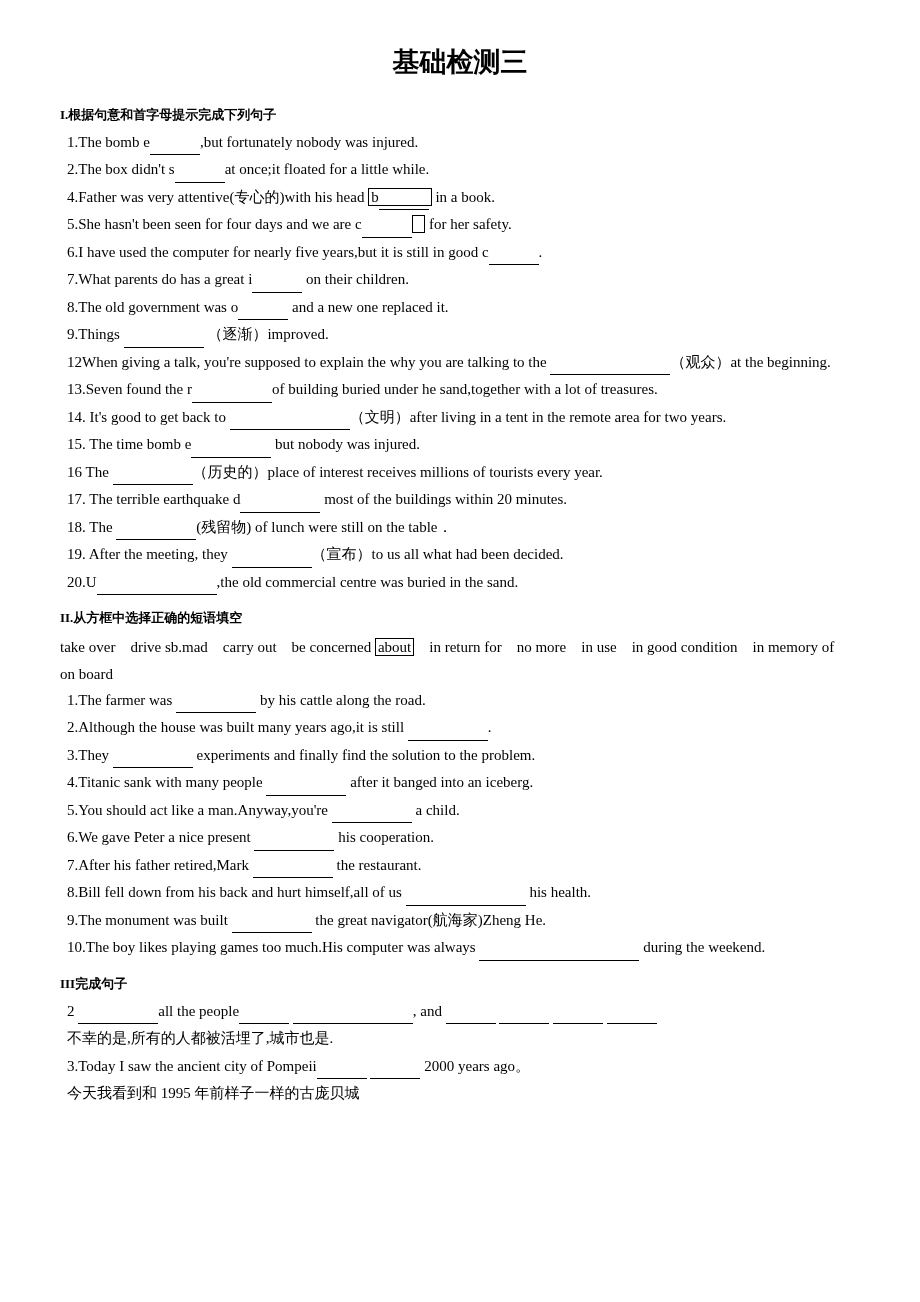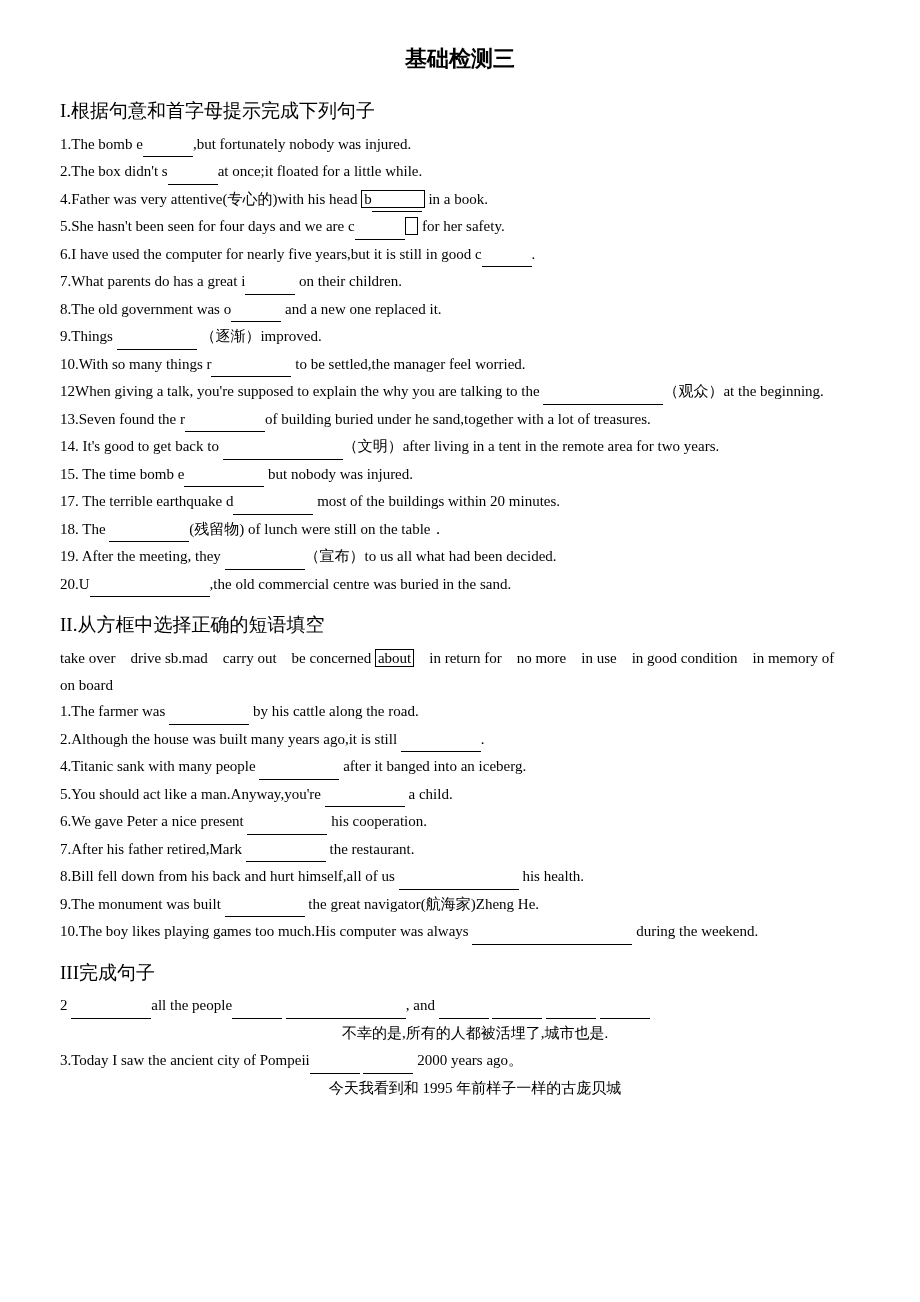--- a/index.html
+++ b/index.html
@@ -12,28 +12,28 @@
       font-family: "SimSun", "宋体", serif;
       font-size: 15px;
       color: #000;
       padding: 40px 60px;
       max-width: 920px;
       margin: 0 auto;
       line-height: 1.7;
     }
     h1.title {
       text-align: center;
-      font-size: 22px;
+      font-size: 27px;
       font-weight: bold;
       margin-bottom: 18px;
       font-family: "SimHei", "黑体", sans-serif;
     }
     .section-title {
-      font-weight: normal;
-      font-size: 19px;
+      font-weight: bold;
+      font-size: 13px;
       margin-top: 12px;
       margin-bottom: 4px;
     }
     .blank {
       display: inline-block;
       border-bottom: 1px solid #000;
       min-width: 80px;
       height: 1em;
       vertical-align: bottom;
     }
@@ -42,27 +42,27 @@
     }
     .blank-long {
       min-width: 120px;
     }
     .blank-xlong {
       min-width: 160px;
     }
     p.item {
       margin-bottom: 2px;
       text-indent: 0;
+      margin-left: 7px;
     }
     .options-line {
       line-height: 1.8;
     }
     .indent {
       margin-left: 2em;
-      text-align: center;
     }
     .bordered {
       border: 1px solid #000;
       padding: 0 2px;
     }
   </style>
 </head>
 <body>
 
 <h1 class="title">基础检测三</h1>
@@ -88,33 +88,33 @@
   <p class="item">
     7.What parents do has a great i<span class="blank blank-short"></span> on their children.
   </p>
   <p class="item">
     8.The old government was o<span class="blank blank-short"></span> and a new one replaced it.
   </p>
   <p class="item">
     9.Things <span class="blank"></span> （逐渐）improved.
   </p>
   <p class="item">
-    10.With so many things r<span class="blank"></span> to be settled,the manager feel worried.
-  </p>
-  <p class="item">
     12When giving a talk, you're supposed to explain the why you are talking to the <span class="blank blank-long"></span>（观众）at the beginning.
   </p>
   <p class="item">
     13.Seven found the r<span class="blank"></span>of building buried under he sand,together with a lot of treasures.
   </p>
   <p class="item">
     14. It's good to get back to <span class="blank blank-long"></span>（文明）after living in a tent in the remote area for two years.
   </p>
   <p class="item">
     15. The time bomb e<span class="blank"></span> but nobody was injured.
+  </p>
+  <p class="item">
+    16 The <span class="blank"></span>（历史的）place of interest receives millions of tourists every year.
   </p>
   <p class="item">
     17. The terrible earthquake d<span class="blank"></span> most of the buildings within 20 minutes.
   </p>
   <p class="item">
     18. The <span class="blank"></span>(残留物) of lunch were still on the table．
   </p>
   <p class="item">
     19. After the meeting, they <span class="blank"></span>（宣布）to us all what had been decided.
   </p>
@@ -126,20 +126,23 @@
 <div style="margin-top:10px;">
   <p class="section-title">II.从方框中选择正确的短语填空</p>
   <p class="options-line">
     take over &nbsp;&nbsp; drive sb.mad &nbsp;&nbsp; carry out &nbsp;&nbsp; be concerned <span class="bordered">about</span> &nbsp;&nbsp; in return for &nbsp;&nbsp; no more &nbsp;&nbsp; in use &nbsp;&nbsp; in good condition &nbsp;&nbsp; in memory of &nbsp;&nbsp; on board
   </p>
   <p class="item">
     1.The farmer was <span class="blank"></span> by his cattle along the road.
   </p>
   <p class="item">
     2.Although the house was built many years ago,it is still <span class="blank"></span>.
+  </p>
+  <p class="item">
+    3.They <span class="blank"></span> experiments and finally find the solution to the problem.
   </p>
   <p class="item">
     4.Titanic sank with many people <span class="blank"></span> after it banged into an iceberg.
   </p>
   <p class="item">
     5.You should act like a man.Anyway,you're <span class="blank"></span> a child.
   </p>
   <p class="item">
     6.We gave Peter a nice present <span class="blank"></span> his cooperation.
   </p>

